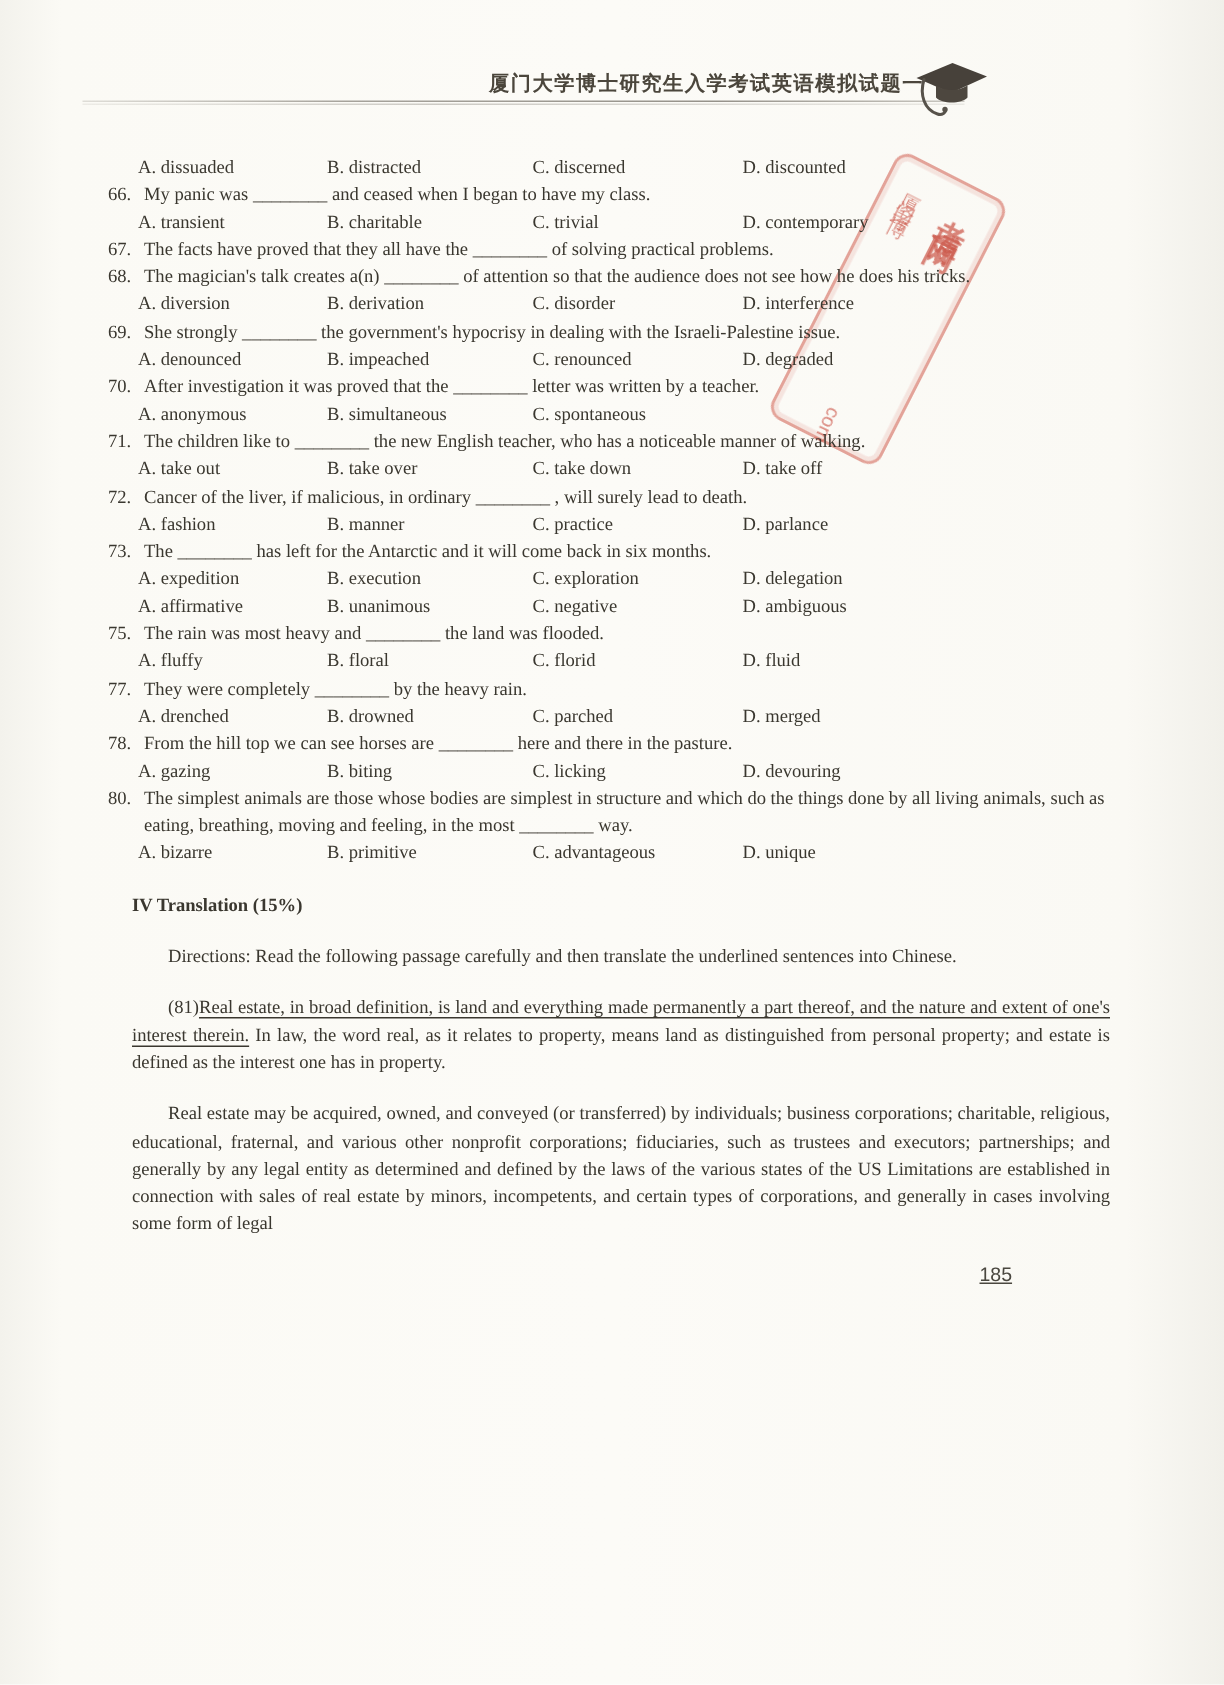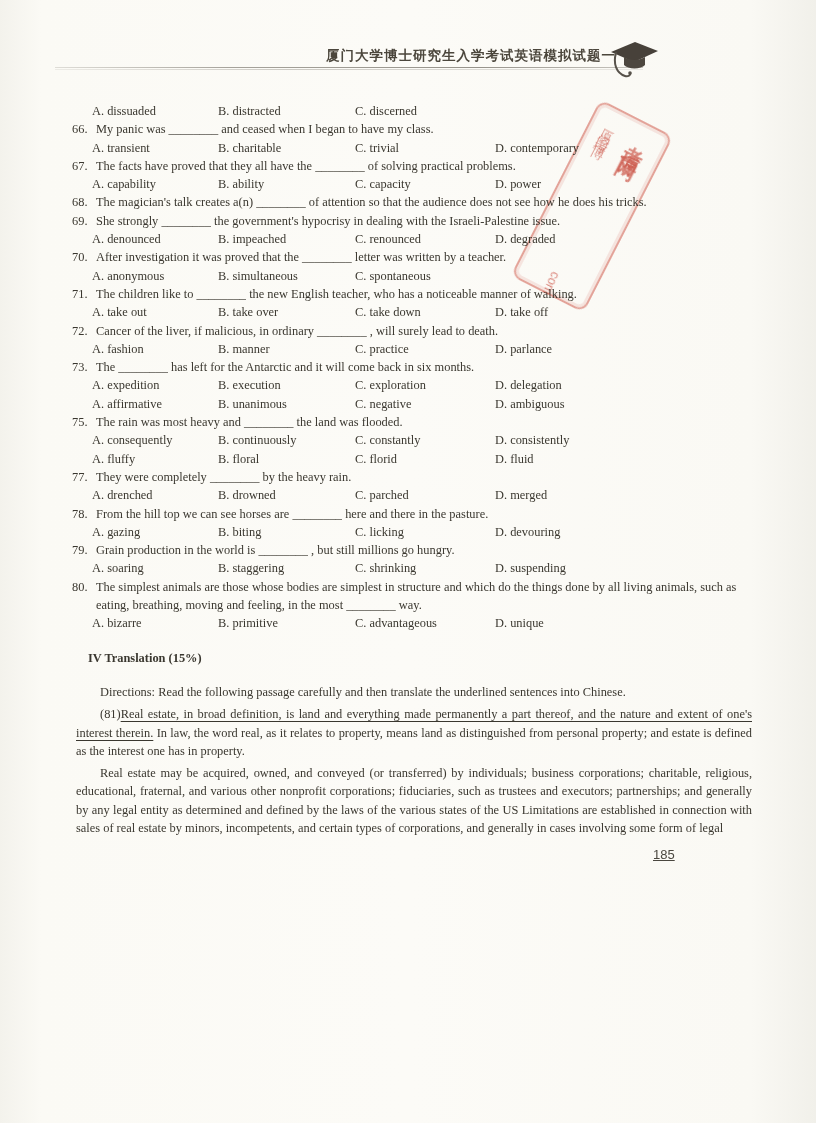--- a/index.html
+++ b/index.html
@@ -39,21 +39,21 @@
     font-family:"Liberation Sans", sans-serif;font-size:13px;color:rgba(196,60,45,.7);}
   
   .content{position:absolute;top:102px;left:72px;width:684px;
     font-size:12.4px;line-height:18.3px;}
   .qline{display:flex;margin:0;}
   .qnum{width:24px;flex:none;}
   .qstem{flex:1;}
   .opts{display:grid;grid-template-columns:126px 137px 140px auto;padding-left:20px;}
   .opts span{white-space:nowrap;}
   .section-title{font-weight:bold;margin:16px;}
-  .para{margin:4px;text-indent:24px;text-align:justify;}
+  .para{margin:16px;text-indent:24px;text-align:justify;}
   .u{text-decoration:underline;text-underline-offset:3px;}
   .page-number{margin-top:9px;padding-left:581px;font-size:13px;color:#4a473f;
     font-family:"Liberation Sans", sans-serif;text-decoration:underline;}
 </style>
 </head>
 <body>
 
 <div class="page">
 
   <div class="header-rule"></div>
@@ -73,53 +73,54 @@
     <span class="stamp-col c2">考博网</span>
     <span class="stamp-com">com</span>
   </div>
 
   <div class="content">
 
     <div class="opts">
       <span>A. dissuaded</span>
       <span>B. distracted</span>
       <span>C. discerned</span>
+      <span>D. discounted</span>
     </div>
 
     <div class="q">
       <div class="qline">
           <span class="qnum">66.</span>
           <span class="qstem">My panic was ________ and ceased when I began to have my class.</span>
         </div>
       <div class="opts">
         <span>A. transient</span>
         <span>B. charitable</span>
         <span>C. trivial</span>
         <span>D. contemporary</span>
       </div>
     </div>
 
     <div class="q">
       <div class="qline">
           <span class="qnum">67.</span>
           <span class="qstem">The facts have proved that they all have the ________ of solving practical problems.</span>
         </div>
-      <div class="opts">
-        <span>A. capability</span>
-        <span>B. ability</span>
-        <span>C. capacity</span>
-        <span>D. power</span>
-      </div>
     </div>
 
     <div class="q">
       <div class="qline">
           <span class="qnum">68.</span>
           <span class="qstem">The magician's talk creates a(n) ________ of attention so that the audience does not see how he does his tricks.</span>
         </div>
+      <div class="opts">
+        <span>A. diversion</span>
+        <span>B. derivation</span>
+        <span>C. disorder</span>
+        <span>D. interference</span>
+      </div>
     </div>
 
     <div class="q">
       <div class="qline">
           <span class="qnum">69.</span>
           <span class="qstem">She strongly ________ the government's hypocrisy in dealing with the Israeli-Palestine issue.</span>
         </div>
       <div class="opts">
         <span>A. denounced</span>
         <span>B. impeached</span>
@@ -186,26 +187,20 @@
         <span>C. negative</span>
         <span>D. ambiguous</span>
       </div>
     </div>
 
     <div class="q">
       <div class="qline">
           <span class="qnum">75.</span>
           <span class="qstem">The rain was most heavy and ________ the land was flooded.</span>
         </div>
-      <div class="opts">
-        <span>A. consequently</span>
-        <span>B. continuously</span>
-        <span>C. constantly</span>
-        <span>D. consistently</span>
-      </div>
     </div>
 
     <div class="q">
       <div class="opts">
         <span>A. fluffy</span>
         <span>B. floral</span>
         <span>C. florid</span>
         <span>D. fluid</span>
       </div>
     </div>
@@ -229,32 +224,20 @@
           <span class="qstem">From the hill top we can see horses are ________ here and there in the pasture.</span>
         </div>
       <div class="opts">
         <span>A. gazing</span>
         <span>B. biting</span>
         <span>C. licking</span>
         <span>D. devouring</span>
       </div>
     </div>
 
-    <div class="q">
-      <div class="qline">
-          <span class="qnum">79.</span>
-          <span class="qstem">Grain production in the world is ________ , but still millions go hungry.</span>
-        </div>
-      <div class="opts">
-        <span>A. soaring</span>
-        <span>B. staggering</span>
-        <span>C. shrinking</span>
-        <span>D. suspending</span>
-      </div>
-    </div>
 
     <div class="q">
       <div class="qline">
           <span class="qnum">80.</span>
           <span class="qstem">The simplest animals are those whose bodies are simplest in structure and which do the things done by all living animals, such as eating, breathing, moving and feeling, in the most ________ way.</span>
         </div>
       <div class="opts">
         <span>A. bizarre</span>
         <span>B. primitive</span>
         <span>C. advantageous</span>

